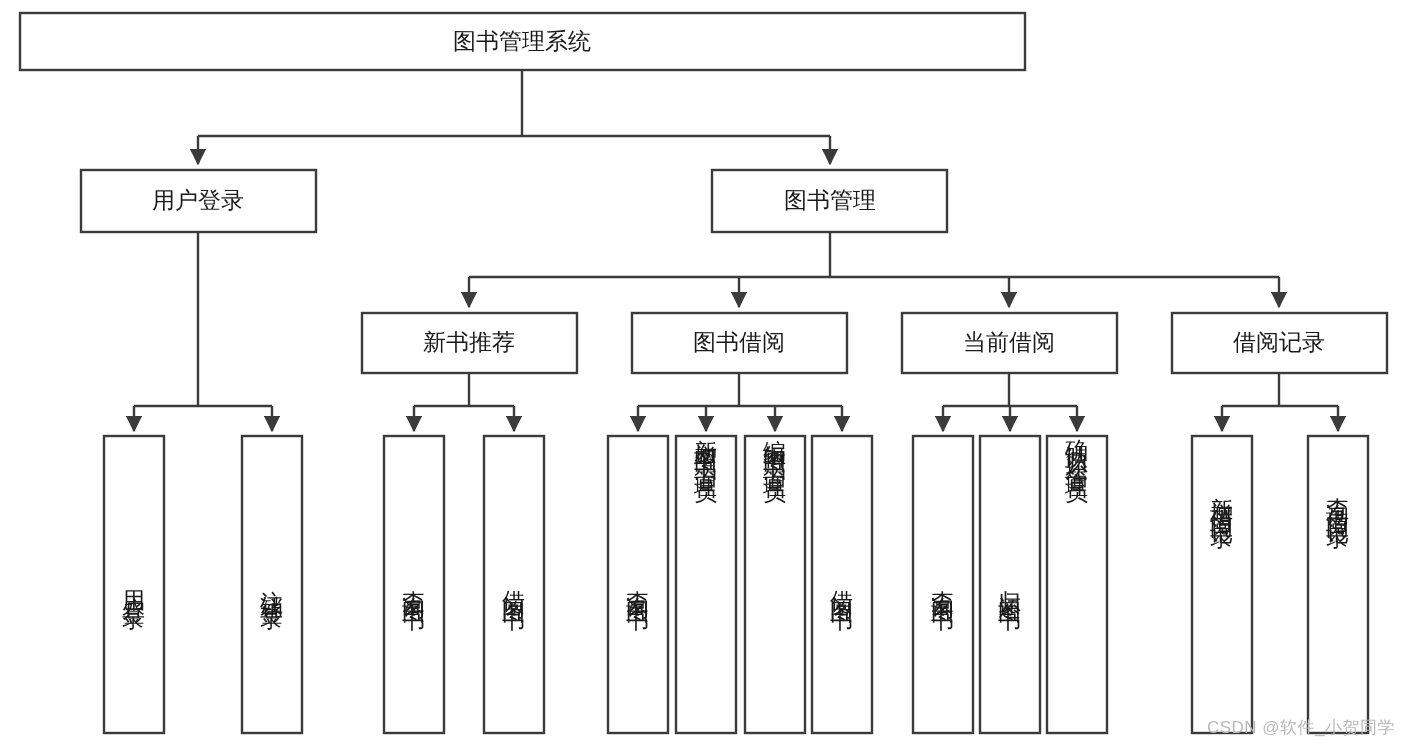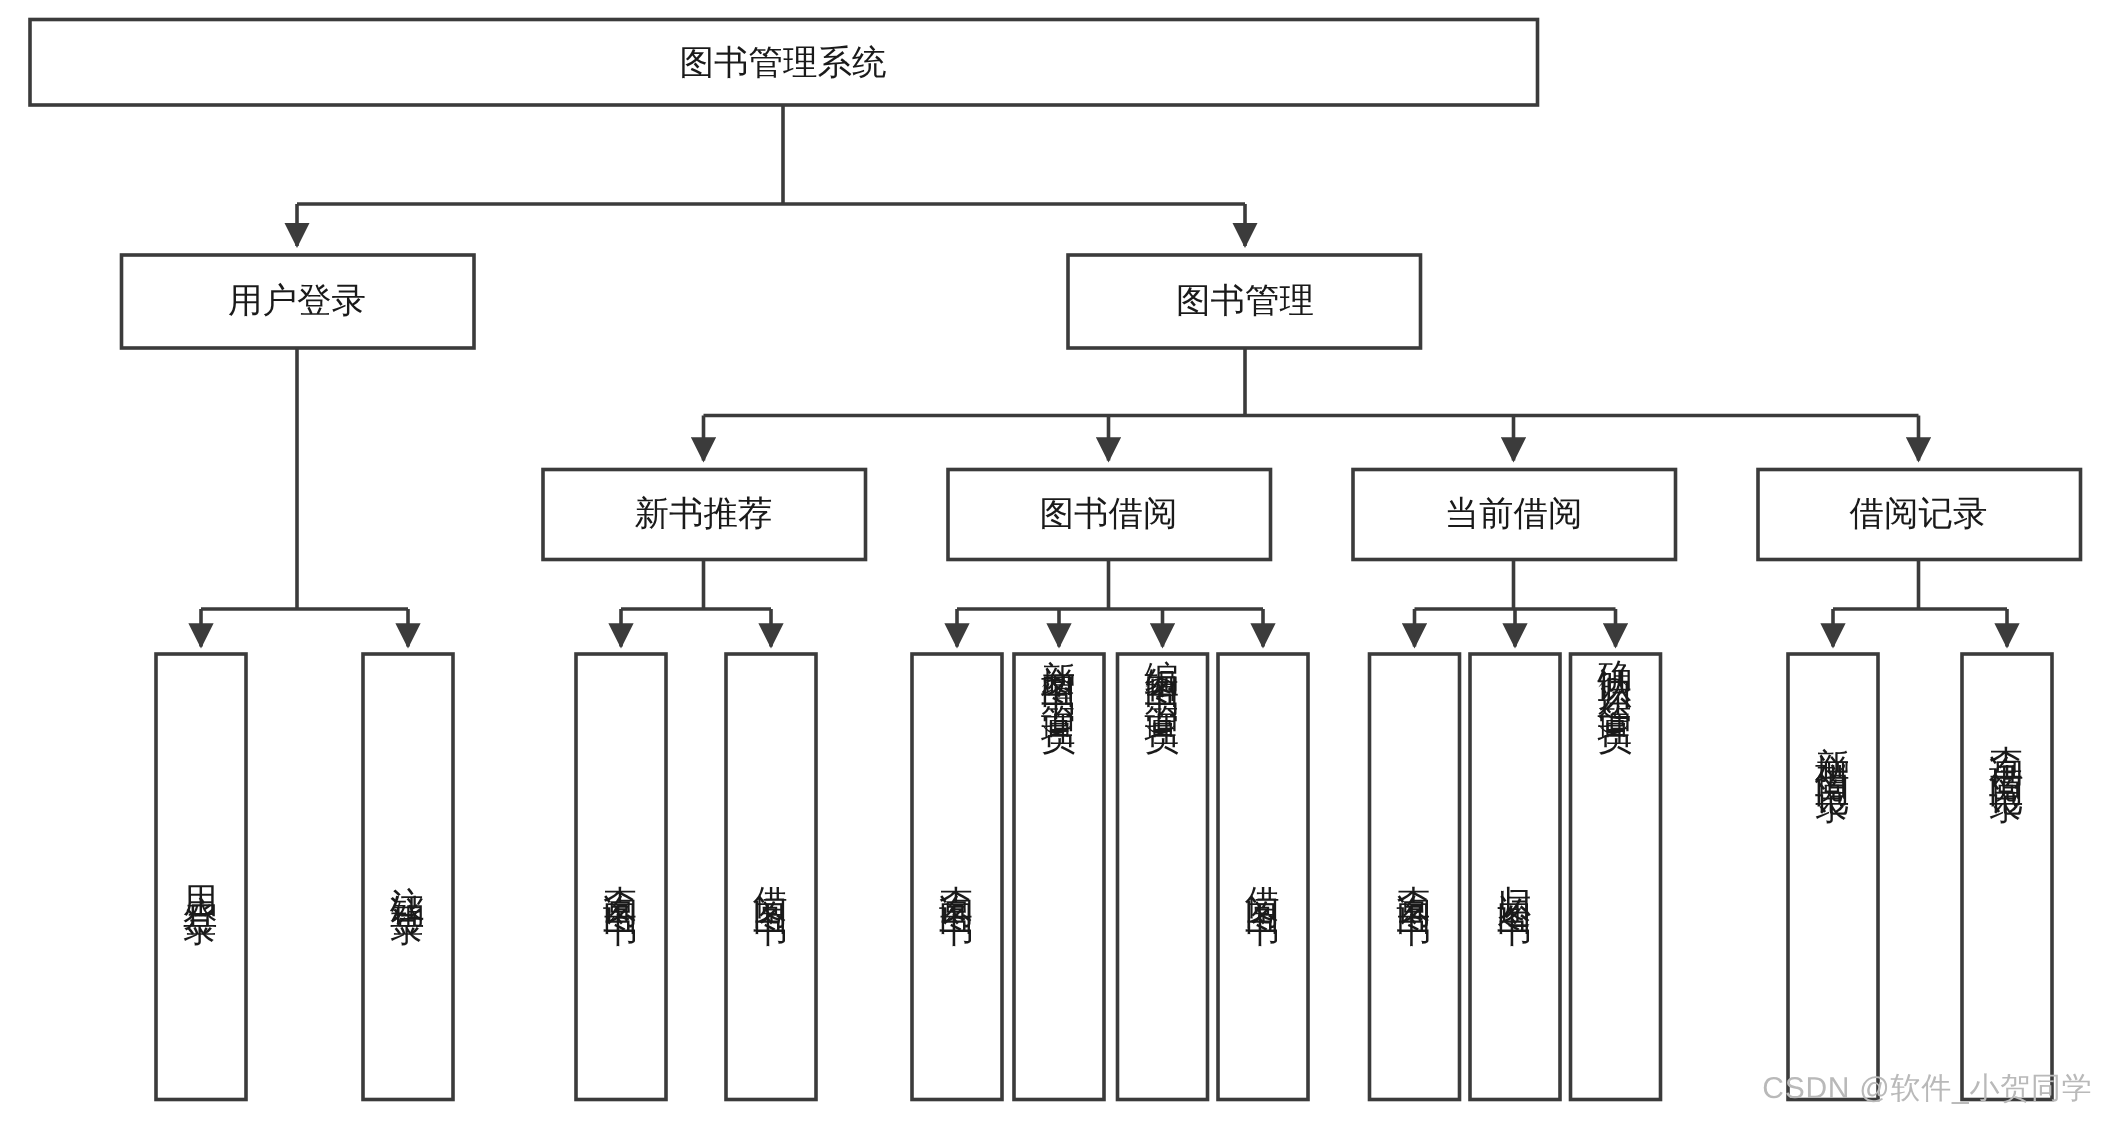--- a/index.html
+++ b/index.html
@@ -46,21 +46,21 @@
     fill: none;
   }
   .arrow-head {
     fill: #3b3b3b;
   }
   .watermark {
     position: absolute;
     right: 10px;
     bottom: 8px;
     font-family: "Liberation Sans", "DejaVu Sans", sans-serif;
-    font-size: 20px;
+    font-size: 17px;
     color: #b9b9b9;
     letter-spacing: 0.5px;
     white-space: nowrap;
     pointer-events: none;
   }
 </style>
 </head>
 <body>
 
 <svg id="diagram" viewBox="0 0 1405 747" xmlns="http://www.w3.org/2000/svg">

